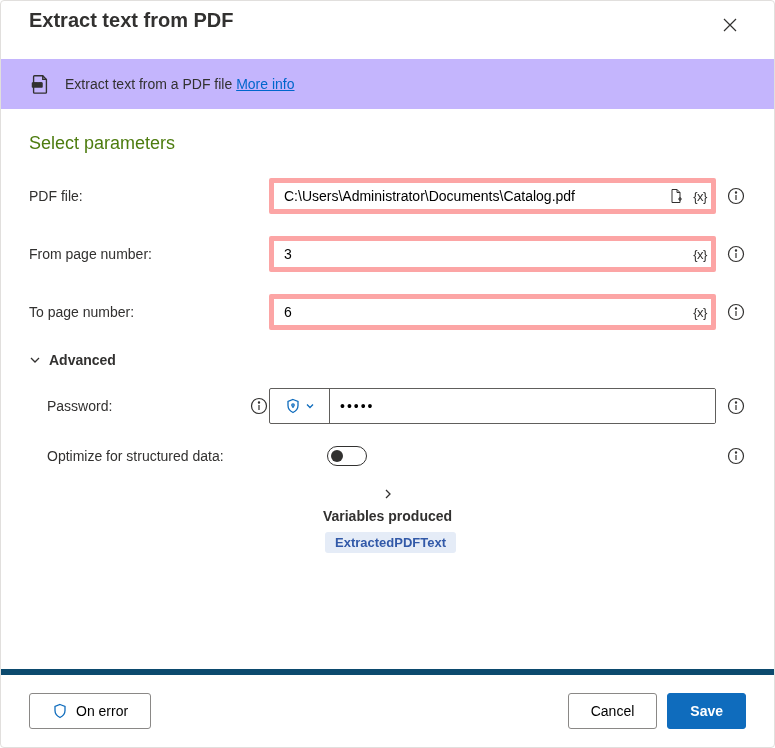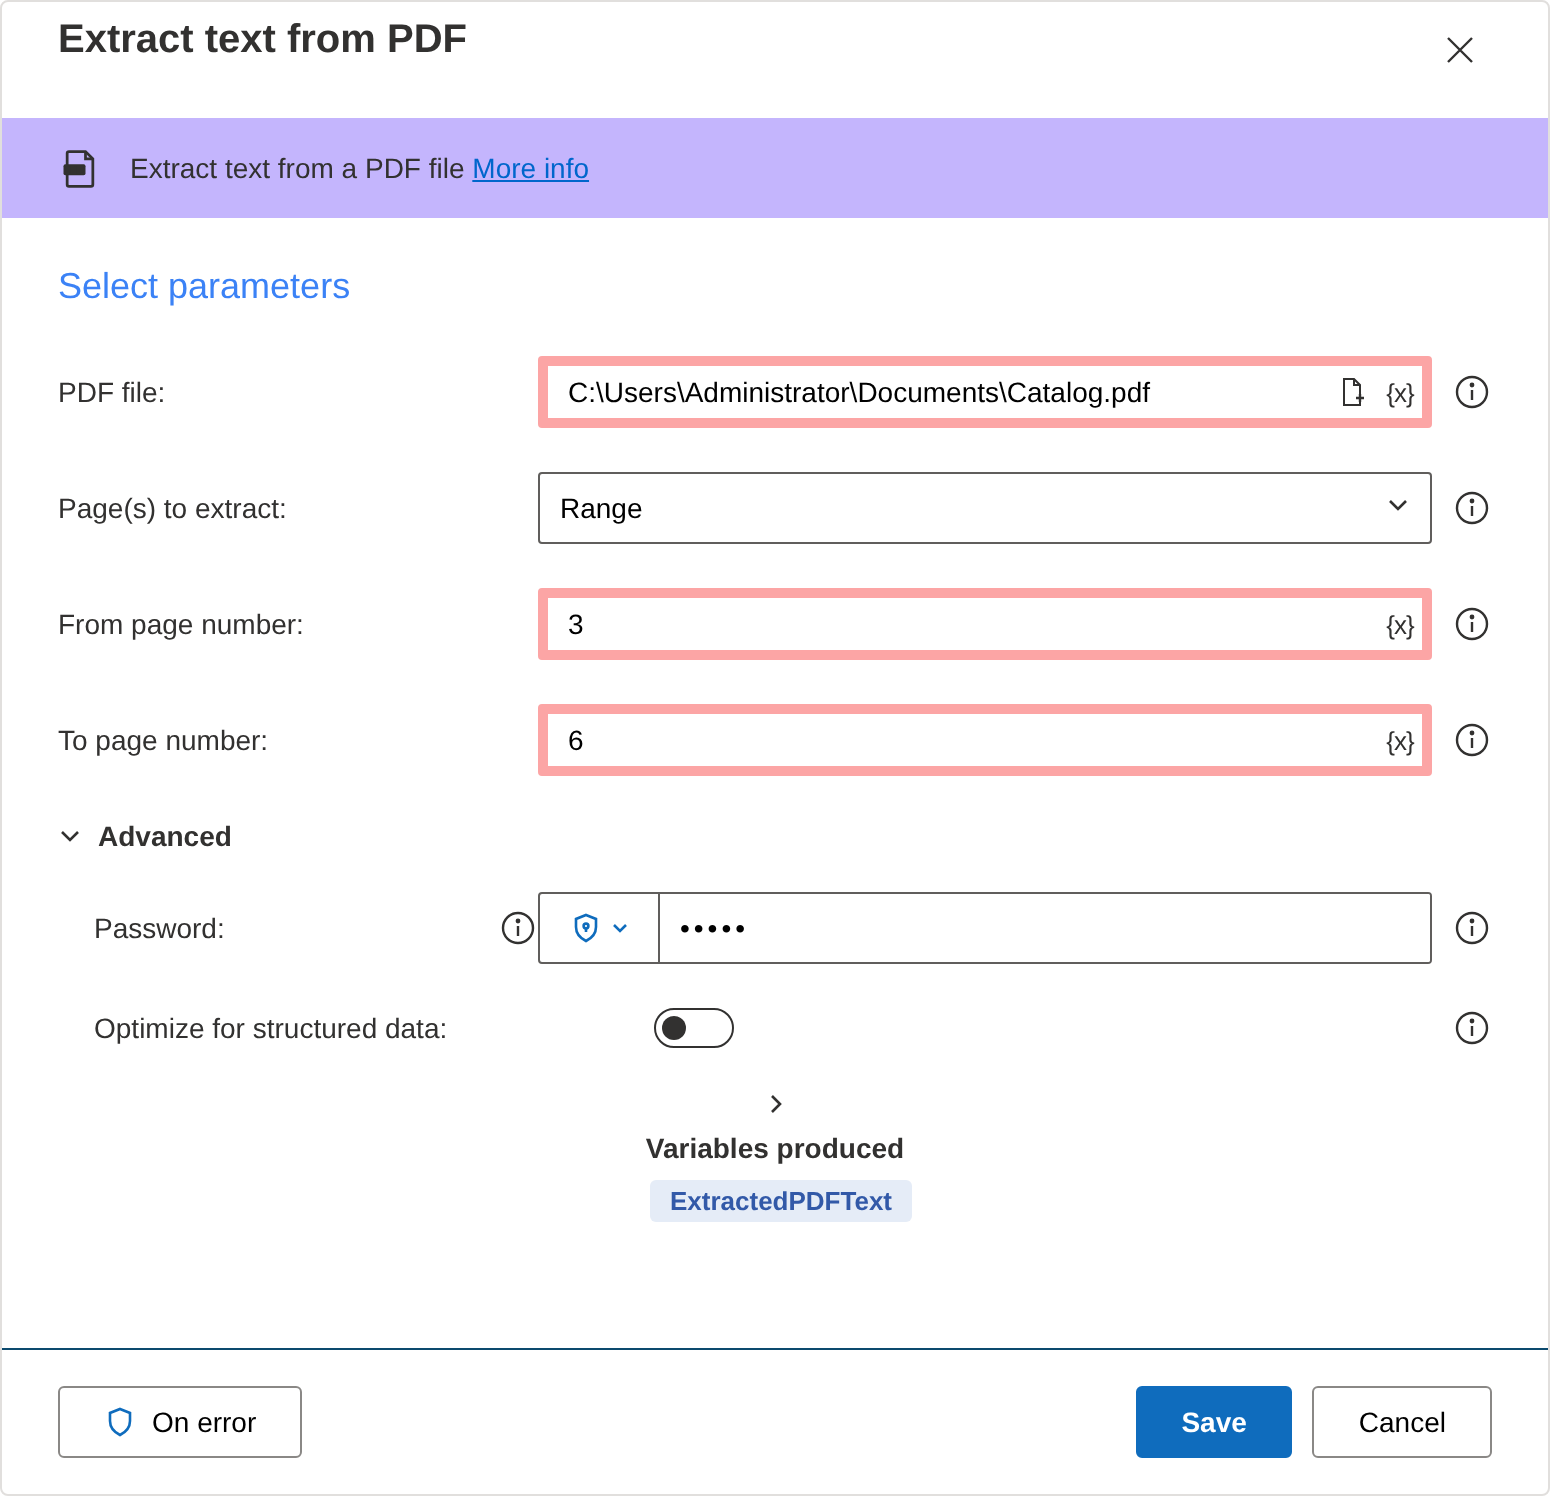--- a/index.html
+++ b/index.html
@@ -3,21 +3,21 @@
 <meta charset="utf-8">
 <style>
 * { box-sizing: border-box; margin: 0; padding: 0; }
 body { font-family: "Segoe UI", -apple-system, sans-serif; font-size: 14px; color: #323130; background: #fff; width: 775px; height: 748px; border: 1px solid #e1dfdd; border-radius: 4px; display: flex; flex-direction: column; }
 .header { display: flex; align-items: flex-start; justify-content: space-between; padding: 8px 28px 18px 28px; }
 .header h1 { font-size: 20px; font-weight: 600; }
 .close-btn { width: 32px; height: 32px; display: flex; align-items: center; justify-content: center; cursor: pointer; border-radius: 2px; }
 .info-banner { background: #c4b5fd; padding: 14px 28px; display: flex; align-items: center; gap: 14px; }
 .info-banner .link { color: #0066cc; text-decoration: underline; cursor: pointer; }
 .content { flex: 1; padding: 24px 28px 10px 28px; overflow: auto; }
-.section-title { font-size: 18px; font-weight: 400; margin-bottom: 24px; color: #3b82f6; }
+.section-title { font-size: 18px; font-weight: 400; margin-bottom: 24px; color: #4d7c0f; }
 .field-row { display: flex; align-items: center; margin-bottom: 22px; }
 .field-row.indent { padding-left: 18px; justify-content: flex-end; }
 .field-label { width: 240px; flex-shrink: 0; }
 .field-label.indent { width: 222px; }
 .field-control { flex: 1; display: flex; align-items: center; gap: 10px; }
 .input-wrap { position: relative; flex: 1; }
 .text-input { width: 100%; height: 36px; border: 5px solid #fca5a5; border-radius: 2px; padding: 0 64px 0 10px; font-size: 14px; font-family: inherit; outline: none; }
 .select-input { width: 100%; height: 36px; border: 1px solid #605e5c; border-radius: 2px; padding: 0 36px 0 10px; font-size: 14px; font-family: inherit; background: #fff; appearance: none; outline: none; cursor: pointer; }
 .input-icons { position: absolute; right: 6px; top: 50%; transform: translateY(-50%); display: flex; gap: 4px; align-items: center; }
 .icon-btn { width: 20px; height: 20px; display: flex; align-items: center; justify-content: center; cursor: pointer; }
@@ -25,21 +25,21 @@
 .info-icon { width: 20px; height: 20px; display: flex; align-items: center; justify-content: center; cursor: pointer; flex-shrink: 0; }
 .chevron-wrap { position: absolute; right: 10px; top: 50%; transform: translateY(-50%); pointer-events: none; }
 .expander { display: flex; align-items: center; gap: 8px; cursor: pointer; margin-bottom: 20px; font-weight: 600; font-size: 14px; }
 .expander.vars { margin-top: 8px; flex-direction: column; }
 .pw-combo { display: flex; border: 1px solid #605e5c; border-radius: 2px; height: 36px; overflow: hidden; flex: 1; }
 .pw-left { width: 60px; border-right: 1px solid #605e5c; display: flex; align-items: center; justify-content: center; gap: 4px; cursor: pointer; }
 .pw-input { flex: 1; border: none; padding: 0 10px; font-size: 14px; outline: none; letter-spacing: 2px; }
 .toggle { width: 40px; height: 20px; border: 1px solid #323130; border-radius: 10px; position: relative; cursor: pointer; background: #fff; }
 .toggle::after { content: ""; position: absolute; width: 12px; height: 12px; background: #323130; border-radius: 50%; top: 3px; left: 3px; }
 .var-chip { background: #e5ecf7; color: #3259a8; padding: 3px 10px; border-radius: 3px; font-size: 13px; cursor: pointer; margin-left: 6px; }
-.footer { border-top: 1px solid #0c4a6e; padding: 18px 28px; display: flex; align-items: center; }
+.footer { border-top: 6px solid #0c4a6e; padding: 18px 28px; display: flex; align-items: center; }
 .btn { height: 36px; padding: 0 22px; border-radius: 3px; font-size: 14px; font-family: inherit; cursor: pointer; display: flex; align-items: center; gap: 8px; border: 1px solid #8a8886; background: #fff; }
 .btn.primary { background: #0f6cbd; border-color: #0f6cbd; color: #fff; font-weight: 600; }
 .footer-spacer { flex: 1; }
 .footer .btn + .btn { margin-left: 10px; }
 </style>
 </head>
 <body>
 
 <div class="header">
   <h1>Extract text from PDF</h1>
@@ -86,42 +86,20 @@
       <div class="info-icon">
         <svg width="18" height="18" viewBox="0 0 18 18" fill="none" stroke="#323130" stroke-width="1.2">
             <circle cx="9" cy="9" r="7.5"></circle>
             <circle cx="9" cy="5.5" r="0.6" fill="#323130"></circle>
             <path d="M9 8 v5"></path>
           </svg>
       </div>
     </div>
   </div>
 
-  <div class="field-row">
-    <div class="field-label">Page(s) to extract:</div>
-    <div class="field-control">
-      <div class="input-wrap">
-        <select class="select-input">
-          <option>Range</option>
-        </select>
-        <div class="chevron-wrap">
-          <svg width="14" height="14" viewBox="0 0 14 14" fill="none" stroke="#323130" stroke-width="1.3">
-              <path d="M3 5 l4 4 l4 -4"></path>
-            </svg>
-        </div>
-      </div>
-      <div class="info-icon">
-        <svg width="18" height="18" viewBox="0 0 18 18" fill="none" stroke="#323130" stroke-width="1.2">
-            <circle cx="9" cy="9" r="7.5"></circle>
-            <circle cx="9" cy="5.5" r="0.6" fill="#323130"></circle>
-            <path d="M9 8 v5"></path>
-          </svg>
-      </div>
-    </div>
-  </div>
 
   <div class="field-row">
     <div class="field-label">From page number:</div>
     <div class="field-control">
       <div class="input-wrap">
         <input class="text-input" style="padding-right: 36px;" value="3">
         <div class="input-icons">
           <div class="icon-btn var-token">{x}</div>
         </div>
       </div>
@@ -221,15 +199,15 @@
 </div>
 
 <div class="footer">
   <button class="btn">
     <svg width="16" height="16" viewBox="0 0 16 16" fill="none" stroke="#0f6cbd" stroke-width="1.3">
         <path d="M8 1.5 L13 3.5 v4 c0 4 -3 6 -5 7 c-2 -1 -5 -3 -5 -7 v-4 z"></path>
       </svg>
     <span>On error</span>
   </button>
   <div class="footer-spacer"></div>
+  <button class="btn">Cancel</button>
   <button class="btn primary">Save</button>
-  <button class="btn">Cancel</button>
 </div>
 
 </body></html>

